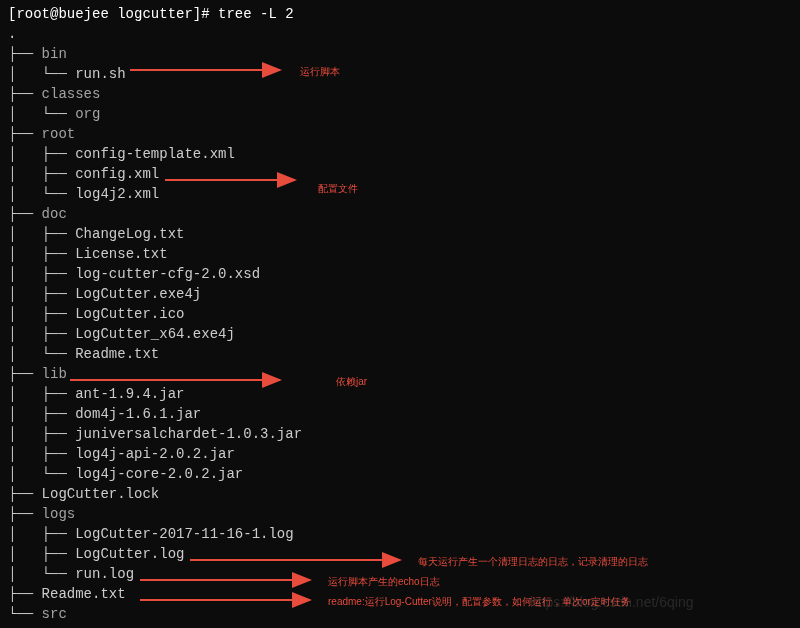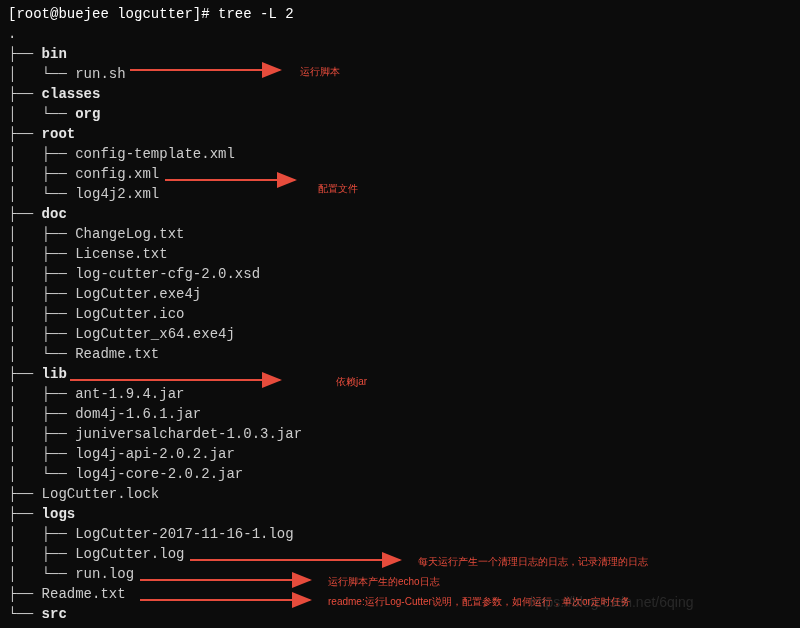--- a/index.html
+++ b/index.html
@@ -10,21 +10,21 @@
     font-size: 14px;
     line-height: 20px;
     width: 800px;
     height: 628px;
     overflow: hidden;
     position: relative;
     padding: 4px 0 0 8px;
   }
   .prompt { color: #ffffff; white-space: pre; }
   .tree-line { white-space: pre; }
-  .dir { color: #e5e5e5; font-weight: bold; }
+  .dir { color: #a3a3a3; font-weight: normal; }
   .annot {
     position: absolute;
     color: #e74c3c;
     font-family: "Microsoft YaHei", SimSun, sans-serif;
     font-size: 10px;
     white-space: nowrap;
   }
   .watermark {
     position: absolute;
     color: rgba(200,200,200,0.15);

